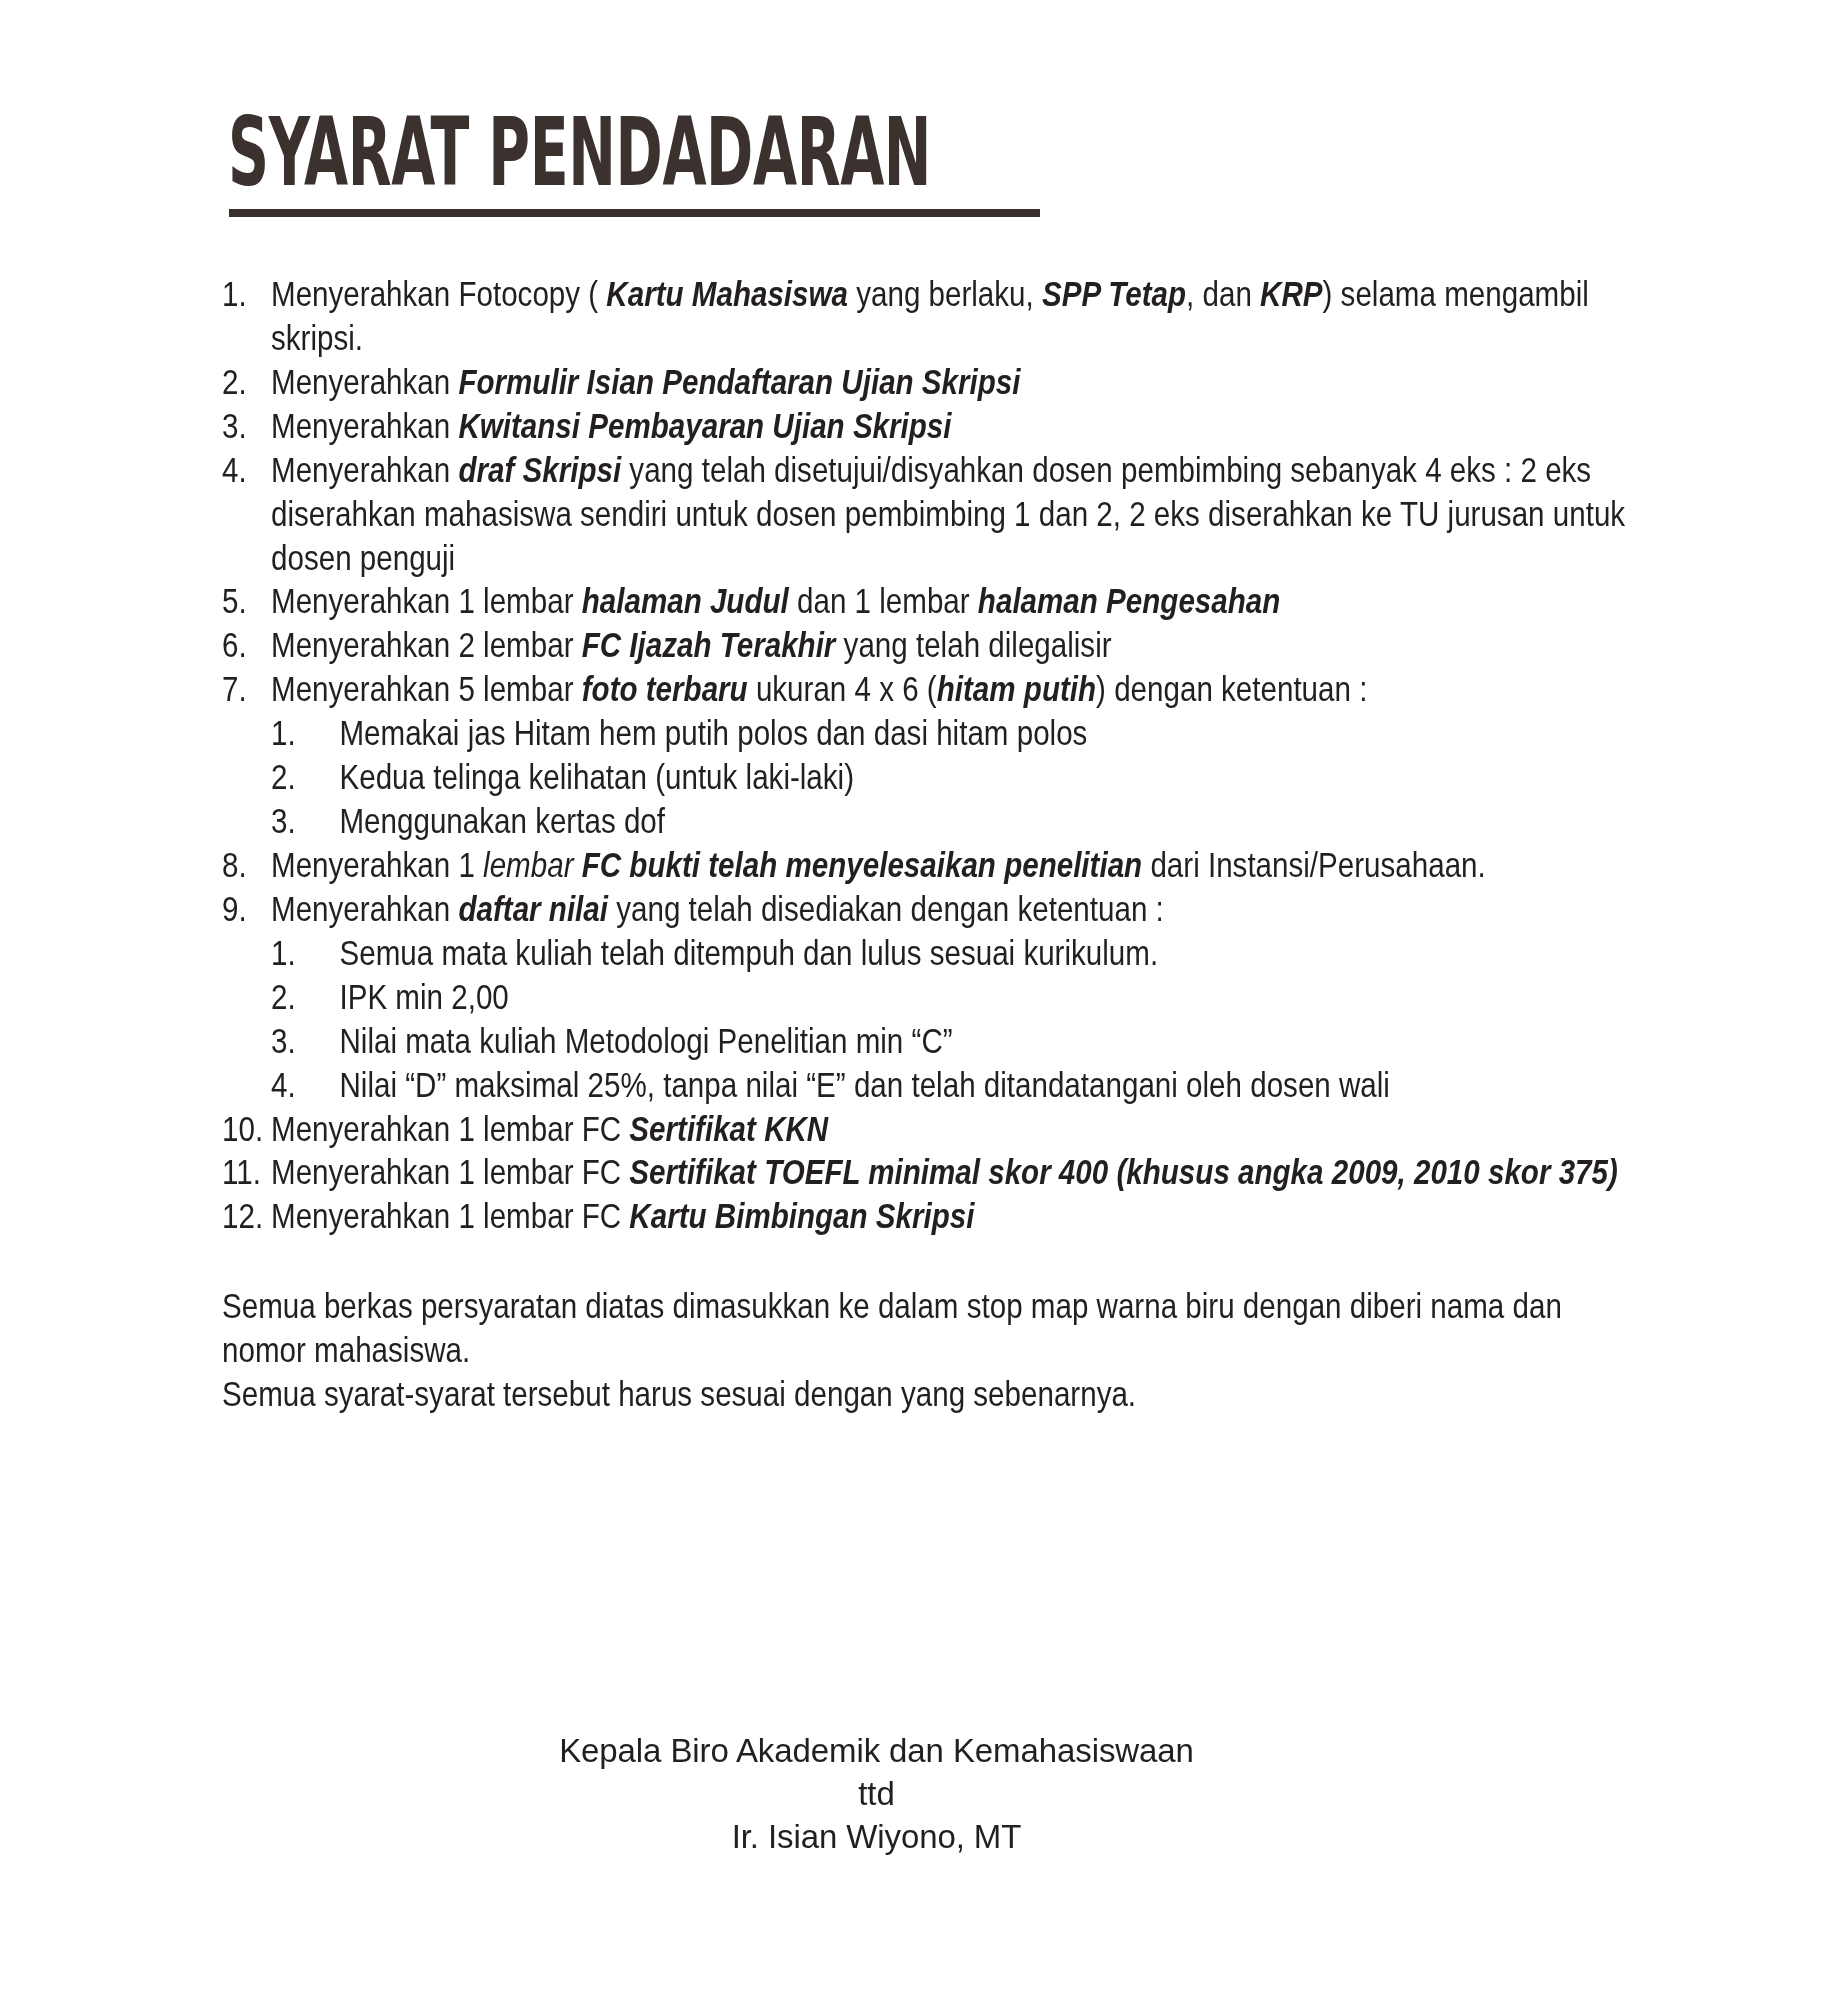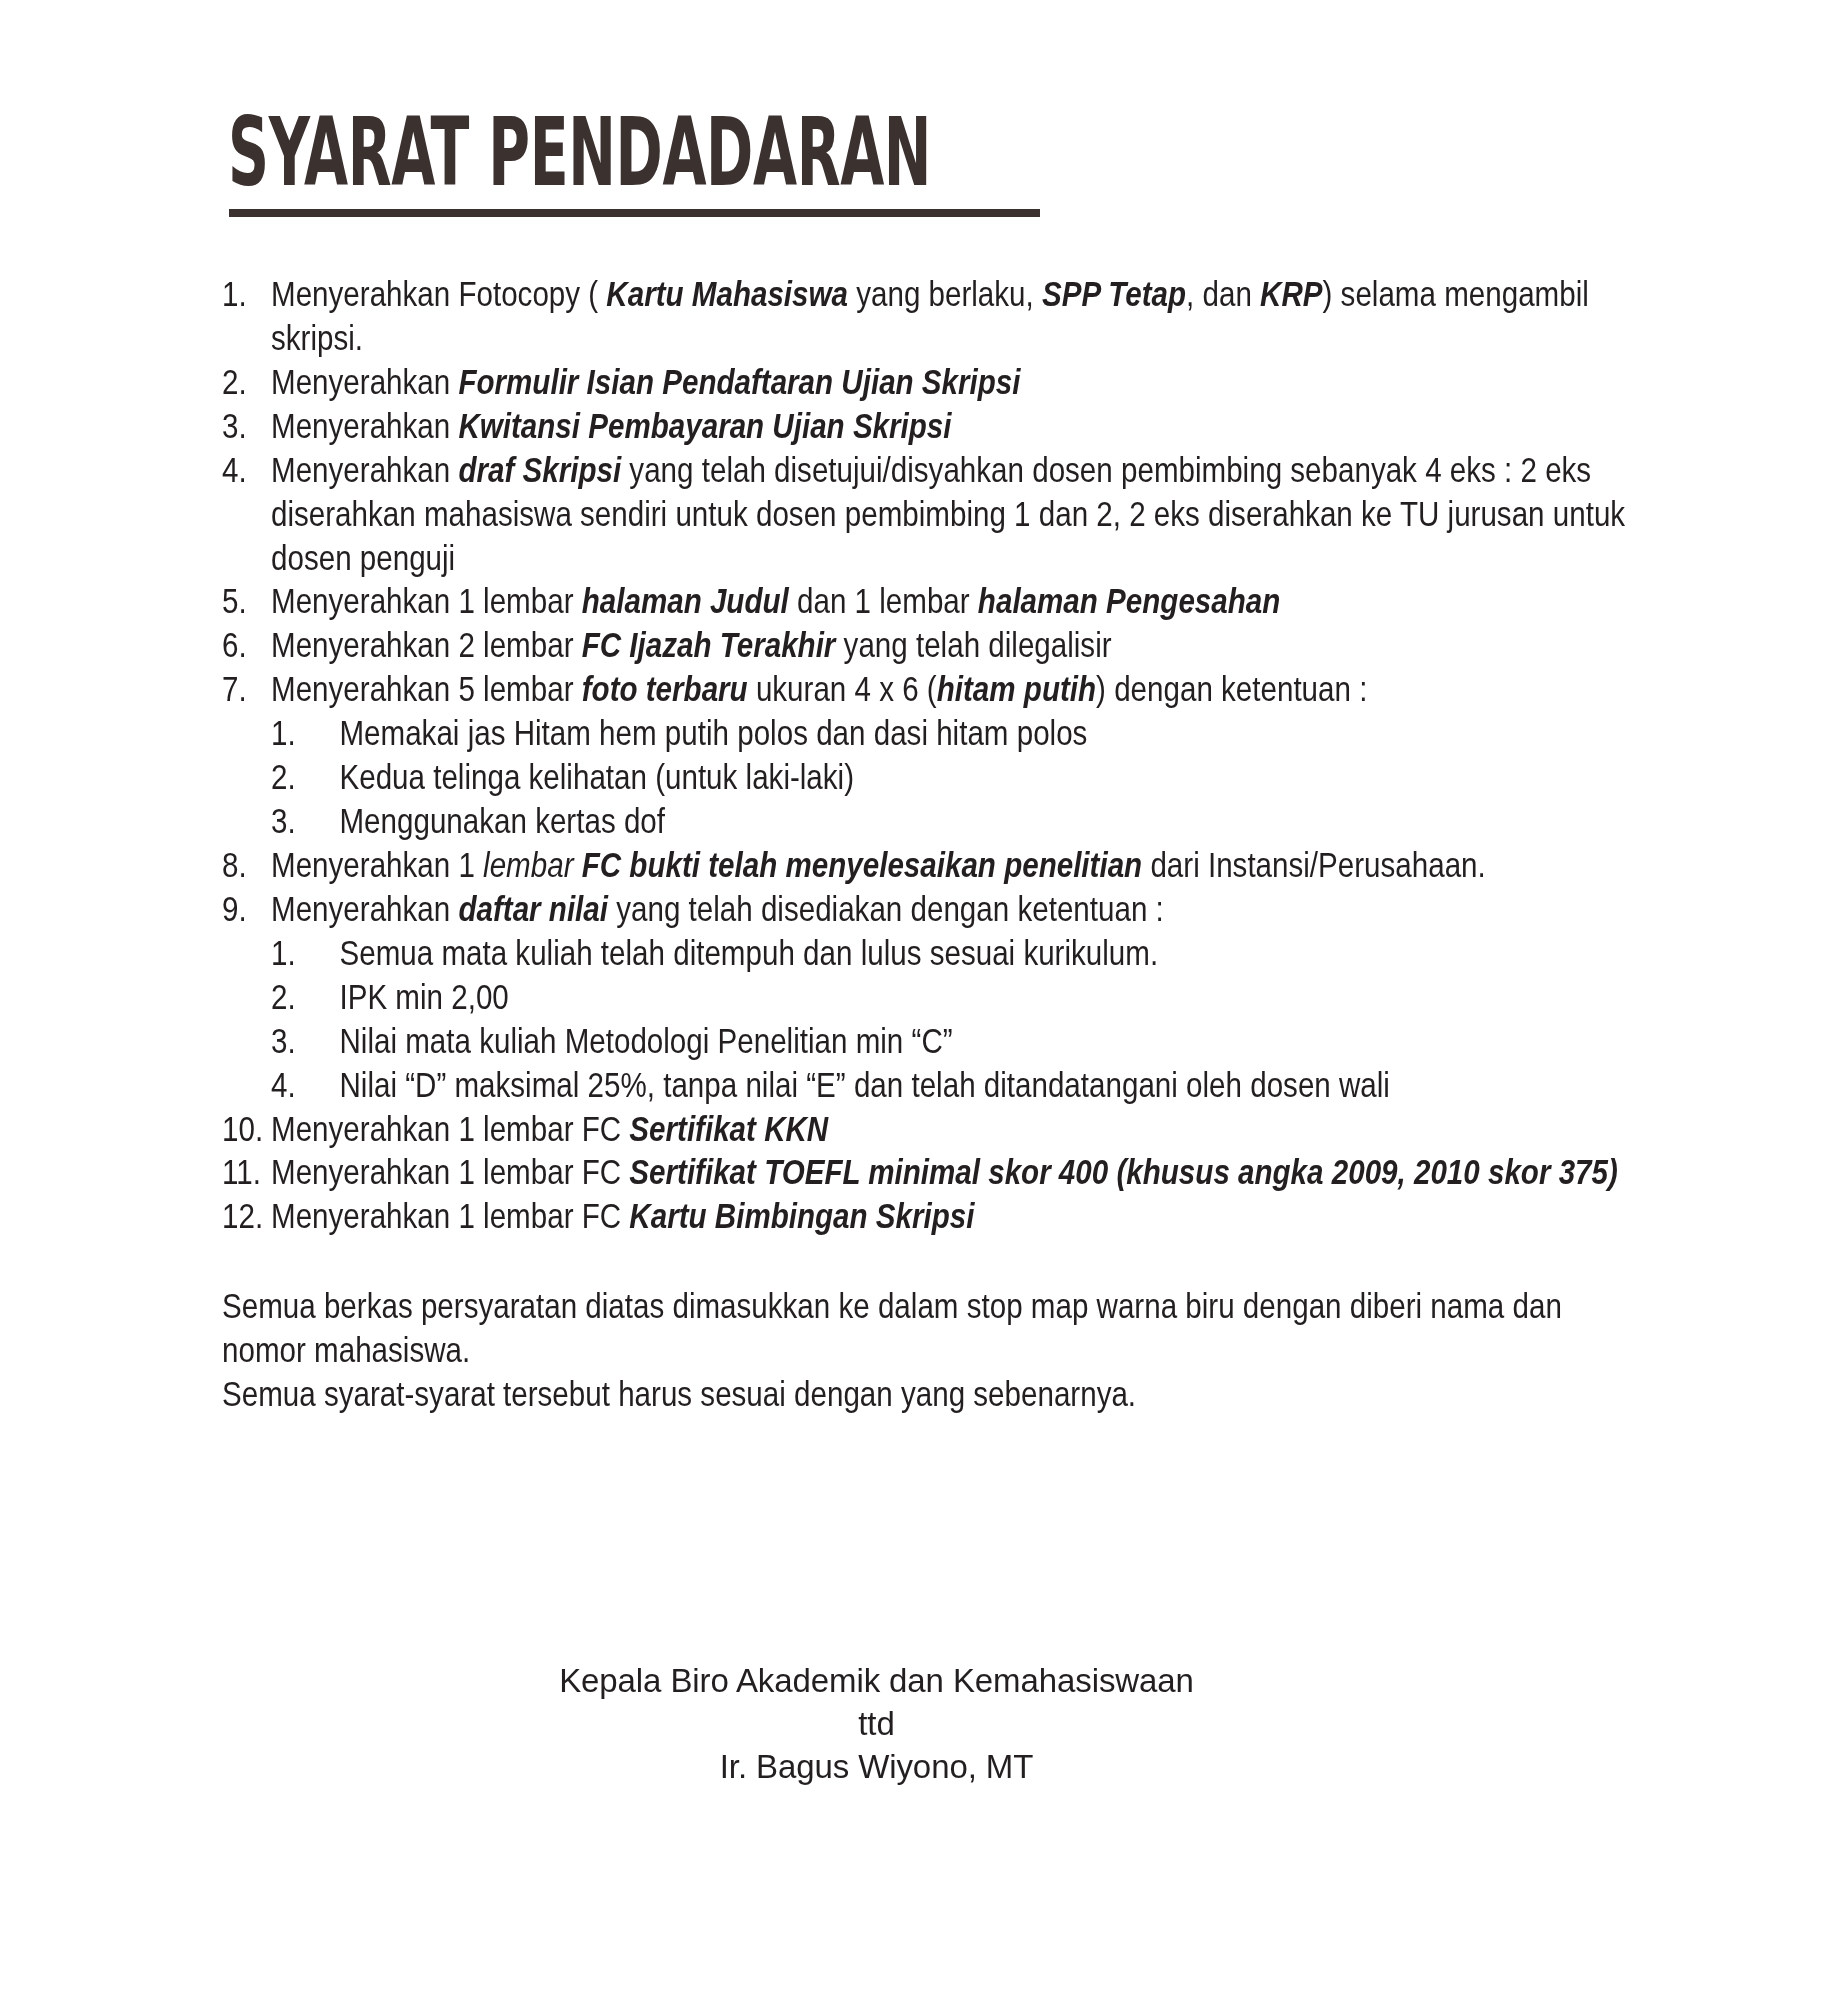--- a/index.html
+++ b/index.html
@@ -119,21 +119,21 @@
 
   .para {
     margin: 0;
   }
   .spacer-lg { height: 46px; }
 
   
   .sign {
     position: absolute;
     left: 0;
-    top: 1660px;
+    top: 1730px;
     width: 1753px;
     text-align: center;
     font-family: "Liberation Sans", sans-serif;
     font-size: 33px;
     line-height: 1.30;
     color: #231f20;
   }
   .sign div { letter-spacing: -0.1px; }
 </style>
 </head>
@@ -230,17 +230,17 @@
       <div class="spacer-lg"></div>
 
       <p class="para">Semua berkas persyaratan diatas dimasukkan ke dalam stop map warna biru dengan diberi nama dan nomor mahasiswa.</p>
       <p class="para">Semua syarat-syarat tersebut harus sesuai dengan yang sebenarnya.</p>
     </div>
   </div>
 
   <div class="sign">
     <div>Kepala Biro Akademik dan Kemahasiswaan</div>
     <div>ttd</div>
-    <div>Ir. Bagus Wiyono, MT</div>
+    <div>Ir. Isian Wiyono, MT</div>
   </div>
 
 </div>
 
 
 </body></html>

